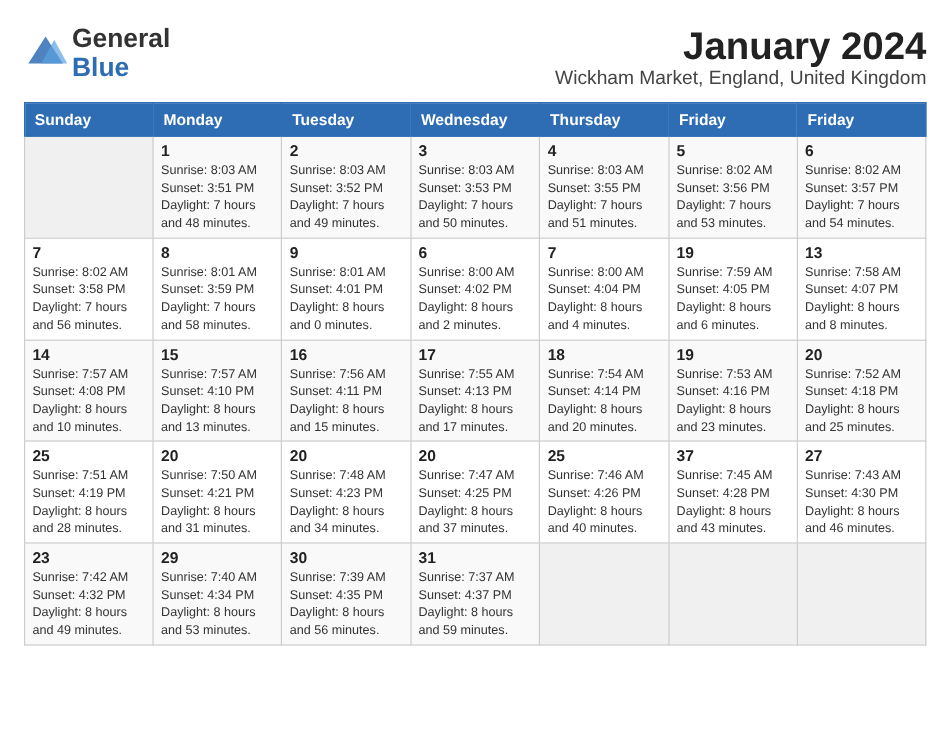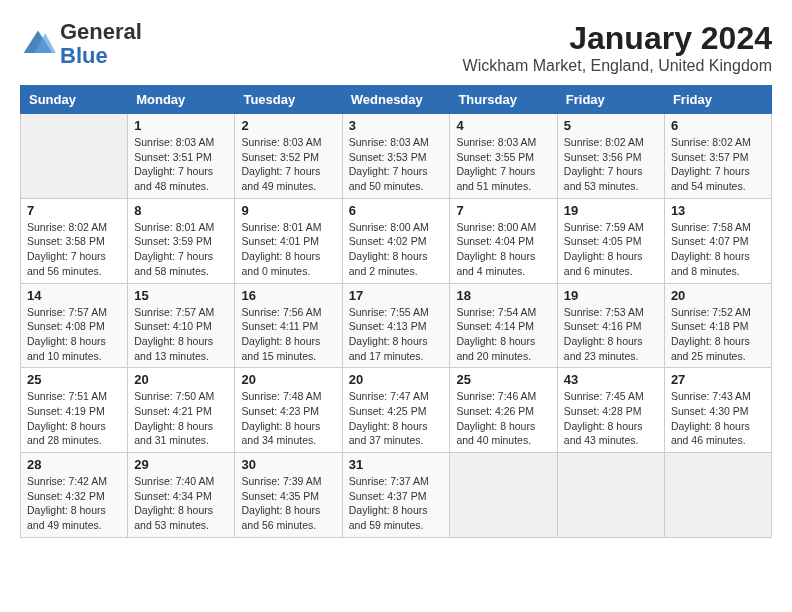--- a/index.html
+++ b/index.html
@@ -225,31 +225,31 @@
         </td>
         <td>
           <span class="day-number">20</span>
           <div class="day-info">Sunrise: 7:47 AM<br>Sunset: 4:25 PM<br>Daylight: 8 hours and 37 minutes.</div>
         </td>
         <td>
           <span class="day-number">25</span>
           <div class="day-info">Sunrise: 7:46 AM<br>Sunset: 4:26 PM<br>Daylight: 8 hours and 40 minutes.</div>
         </td>
         <td>
-          <span class="day-number">43</span>
+          <span class="day-number">37</span>
           <div class="day-info">Sunrise: 7:45 AM<br>Sunset: 4:28 PM<br>Daylight: 8 hours and 43 minutes.</div>
         </td>
         <td>
           <span class="day-number">27</span>
           <div class="day-info">Sunrise: 7:43 AM<br>Sunset: 4:30 PM<br>Daylight: 8 hours and 46 minutes.</div>
         </td>
       </tr>
       <tr>
         <td>
-          <span class="day-number">28</span>
+          <span class="day-number">23</span>
           <div class="day-info">Sunrise: 7:42 AM<br>Sunset: 4:32 PM<br>Daylight: 8 hours and 49 minutes.</div>
         </td>
         <td>
           <span class="day-number">29</span>
           <div class="day-info">Sunrise: 7:40 AM<br>Sunset: 4:34 PM<br>Daylight: 8 hours and 53 minutes.</div>
         </td>
         <td>
           <span class="day-number">30</span>
           <div class="day-info">Sunrise: 7:39 AM<br>Sunset: 4:35 PM<br>Daylight: 8 hours and 56 minutes.</div>
         </td>

